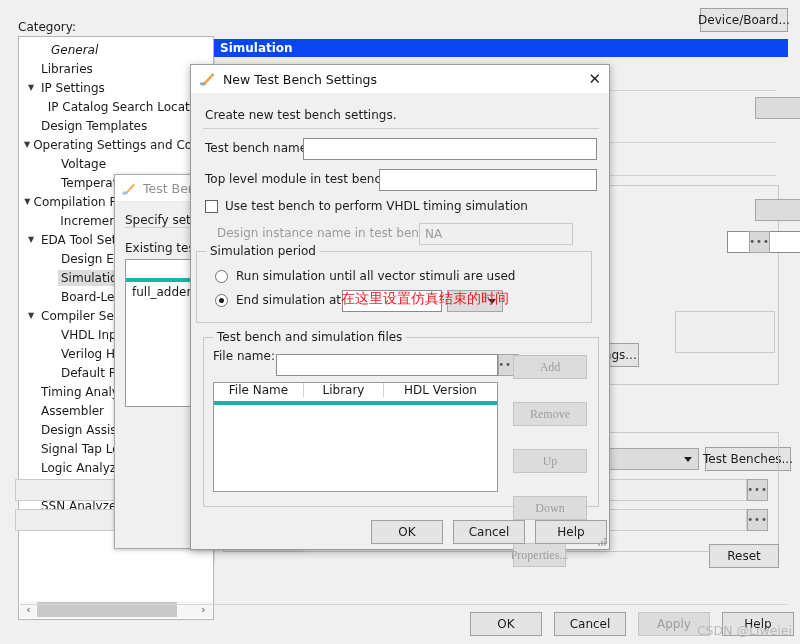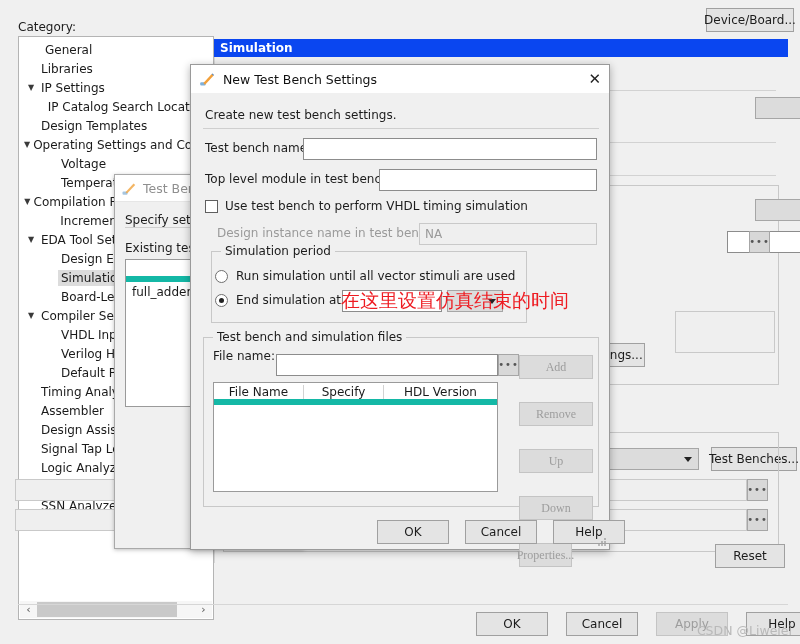--- a/index.html
+++ b/index.html
@@ -25,21 +25,20 @@
   .field.flat { background:#efefef; border:1px solid #c9c9c9; }
   .btn {
     background: #e4e4e4;
     border: 1px solid #a0a0a0;
     height: 24px;
     display: flex; align-items: center; justify-content: center;
     color: #1c1c1c;
     font-size: 12px;
     white-space: nowrap;
     user-select: none;
-    margin-left: 6px;
   }
   .btn.dis { color: #9d9d9d; background:#dcdcdc; border-color:#c4c4c4; }
   .combo {
     background: #dcdcdc;
     border: 1px solid #a6a6a6;
     height: 22px;
     display:flex; align-items:center; justify-content:flex-end;
     padding-right: 6px;
   }
   .caret { width:0;height:0;border-left:4px solid transparent;border-right:4px solid transparent;border-top:5px solid #222; }
@@ -90,47 +89,47 @@
   #nb-title .t { font-size:12.5px; color:#111; margin-left:8px; }
   #nb-close { margin-left:auto; font-size:15px; color:#222; cursor:default; line-height:1; }
 
   .pencil { width:16px; height:16px; position:relative; display:inline-block; }
   .grip { position:absolute; right:2px; bottom:2px; width:9px; height:9px; opacity:.45;}
   .grip i{position:absolute;width:2px;height:2px;background:#777;}
 
   
   #annot {
     position:absolute; left:341px; top:291px;
-    color:#ee1c22; font-size:19px; line-height:1;
+    color:#ee1c22; font-size:14px; line-height:1;
     white-space:nowrap; letter-spacing:0px;
     font-family:"DejaVu Sans","Liberation Sans",sans-serif;
   }
 
   
   #wm { position:absolute; right:8px; bottom:6px; color:#b9b9b9; font-size:12.5px; white-space:nowrap; }
 
-  .col-head { display:flex; height:22px; align-items:flex-end; border-bottom:6px solid #14b8a6; font-size:12px;}
+  .col-head { display:flex; height:22px; align-items:flex-start; border-bottom:4px solid #14b8a6; font-size:12px;}
   .col-head > div { text-align:center; }
 </style>
 </head>
 <body>
 
 <div id="root">
 
   <div style="position:absolute;left:18px;top:20px;">
     <span class="lbl">Category:</span>
   </div>
 
   <div class="btn" style="position:absolute;left:700px;top:8px;width:88px;">
     <span>Device/Board...</span>
   </div>
 
   <div id="tree-panel">
     <div id="tree-list" style="position:absolute;left:1px;top:3px;right:1px;bottom:18px;overflow:hidden;">
-        <div class="tree-item" style="padding-left: 8px;">
+        <div class="tree-item" style="padding-left: 14px; font-style: italic;">
           <span class="tw"></span>
           <span class="txt">General</span>
         </div>
         <div class="tree-item" style="padding-left: 4px;">
           <span class="tw"></span>
           <span class="txt">Libraries</span>
         </div>
         <div class="tree-item" style="padding-left: 4px;">
           <span class="tw" style="font-size: 8px; color: rgb(58, 58, 58);">▼</span>
           <span class="txt">IP Settings</span>
@@ -362,23 +361,23 @@
 
     <div style="position:absolute;left:14px;top:107px;" class="lbl">Top level module in test bench:</div>
     <input class="field" style="position: absolute; left: 188px; top: 104px; width: 218px; padding: 0px 4px; font-family: inherit; font-size: 12px;" placeholder="">
 
     <div style="position:absolute;left:14px;top:134px;display:flex;align-items:center;gap:7px;">
       <span class="chk"></span>
       <span class="lbl">Use test bench to perform VHDL timing simulation</span>
     </div>
 
     <div style="position:absolute;left:26px;top:161px;" class="lbl dim">Design instance name in test bench:</div>
-    <div class="field flat" style="position:absolute;left:228px;top:158px;width:178px;display:flex;align-items:center;padding:0 5px;color:#9a9a9a;">NA</div>
-
-    <div class="groupbox" style="left:20px;top:186px;width:316px;height:72px;padding-left:44px;">
+    <div class="field flat" style="position:absolute;left:228px;top:158px;width:154px;display:flex;align-items:center;padding:0 5px;color:#9a9a9a;">NA</div>
+
+    <div class="groupbox" style="left:5px;top:186px;width:396px;height:72px;padding-left:44px;">
       <span class="grouptitle">Simulation period</span>
     </div>
     <div style="position:absolute;left:24px;top:204px;display:flex;align-items:center;gap:8px;">
       <span class="radio"></span>
       <span class="lbl">Run simulation until all vector stimuli are used</span>
     </div>
     <div style="position:absolute;left:24px;top:228px;display:flex;align-items:center;gap:8px;">
       <span class="radio on"></span>
       <span class="lbl">End simulation at:</span>
     </div>
@@ -391,21 +390,21 @@
       <span class="grouptitle">Test bench and simulation files</span>
     </div>
 
     <div style="position:absolute;left:22px;top:284px;" class="lbl">File name:</div>
     <input class="field" style="position: absolute; left: 85px; top: 289px; width: 222px; padding: 0px 4px; font-family: inherit; font-size: 12px;">
     <div class="ell" style="position:absolute;left:307px;top:289px;">•••</div>
 
     <div style="position:absolute;left:22px;top:317px;width:285px;height:110px;background:#fff;border:1px solid #9a9a9a;">
       <div class="col-head" id="nb-cols">
           <div style="width: 90px; border-right: 1px solid rgb(210, 210, 210);">File Name</div>
-          <div style="width: 80px; border-right: 1px solid rgb(210, 210, 210);">Specify</div>
+          <div style="width: 80px; border-right: 1px solid rgb(210, 210, 210);">Library</div>
           <div style="width: 113px;">HDL Version</div>
         </div>
       <div id="nb-rows"></div>
     </div>
 
     <div id="nb-side" style="position:absolute;left:322px;top:290px;display:flex;flex-direction:column;gap:23px;font-family:Liberation Serif, serif;">
         <div class="btn dis" style="width: 74px;">
           <span>Add</span>
         </div>
         <div class="btn dis" style="width: 74px;">

